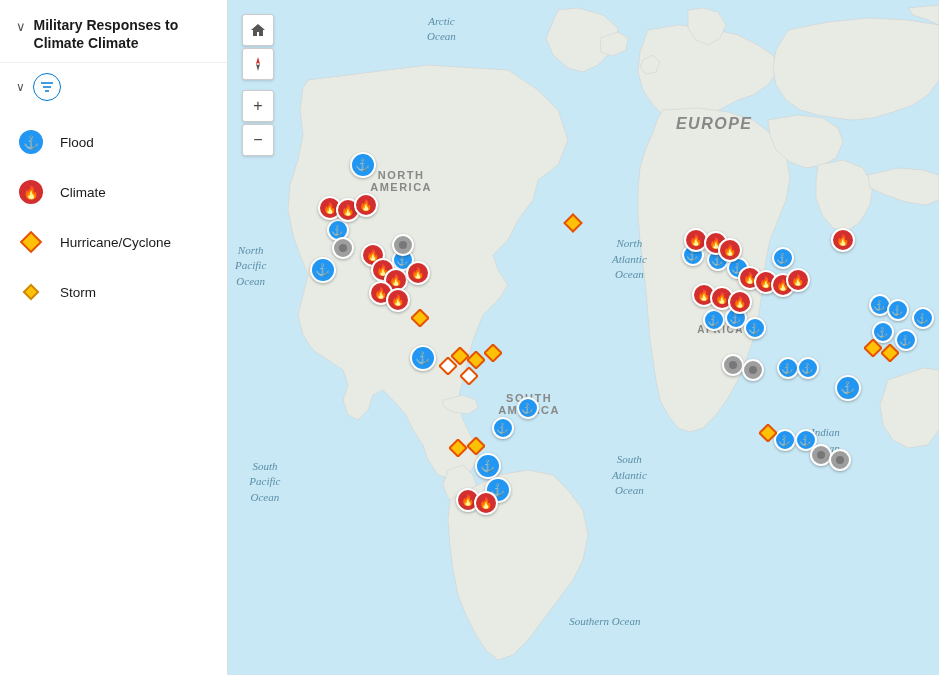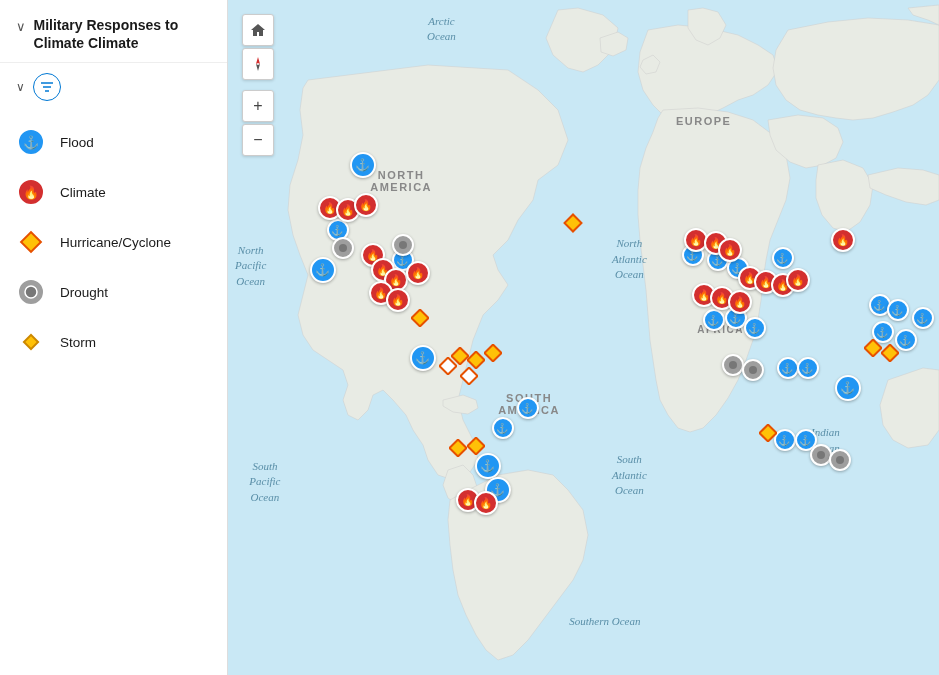--- a/index.html
+++ b/index.html
@@ -265,29 +265,20 @@
 
     <div class="legend-item">
       <div class="legend-icon">
         <svg width="28" height="28" viewBox="0 0 28 28">
           <rect x="7" y="7" width="14" height="14" fill="#FFC107" stroke="#e65100" stroke-width="2" transform="rotate(45 14 14)"></rect>
         </svg>
       </div>
       <span class="legend-label">Hurricane/Cyclone</span>
     </div>
 
-    <div class="legend-item">
-      <div class="legend-icon">
-        <svg width="28" height="28" viewBox="0 0 28 28">
-          <circle cx="14" cy="14" r="13" fill="#9E9E9E" stroke="white" stroke-width="2"></circle>
-          <circle cx="14" cy="14" r="6" fill="#777" stroke="white" stroke-width="1.5"></circle>
-        </svg>
-      </div>
-      <span class="legend-label">Drought</span>
-    </div>
 
 
     <div class="legend-item">
       <div class="legend-icon">
         <svg width="28" height="28" viewBox="0 0 28 28">
           <rect x="9" y="9" width="10" height="10" fill="#FFC107" stroke="#cc8800" stroke-width="2" transform="rotate(45 14 14)"></rect>
         </svg>
       </div>
       <span class="legend-label">Storm</span>
     </div>
@@ -349,21 +340,21 @@
 Atlantic
 Ocean</div>
   <div class="ocean-label" style="top:63%;left:82%;white-space:pre;">Indian
 Ocean</div>
   <div class="ocean-label" style="top:91%;left:48%;white-space:pre;">Southern Ocean</div>
 
   <div class="continent-label" style="top:25%;left:20%;white-space:pre;">NORTH
 AMERICA</div>
   <div class="continent-label" style="top:58%;left:38%;white-space:pre;">SOUTH
 AMERICA</div>
-  <div class="continent-label" style="top:17%;left:63%;font-size:11px;">EUROPE</div>
+  <div class="continent-label" style="top:17%;left:63%;font-size:16px;font-style:italic;">EUROPE</div>
   <div class="continent-label" style="top:48%;left:66%;font-size:10px;">AFRICA</div>
 
   <div class="map-controls">
     <div class="map-btn" title="Home">
       <svg width="16" height="16" viewBox="0 0 16 16" fill="#555">
         <path d="M8 2L1 8h2v6h4v-4h2v4h4V8h2L8 2z"></path>
       </svg>
     </div>
     <div class="map-btn" title="Compass">
       <svg width="16" height="16" viewBox="0 0 16 16">

